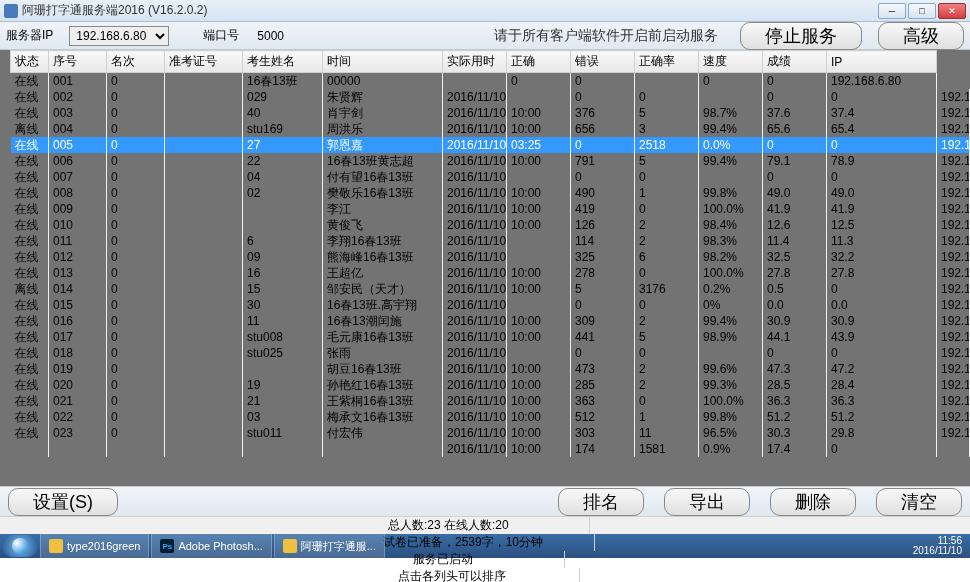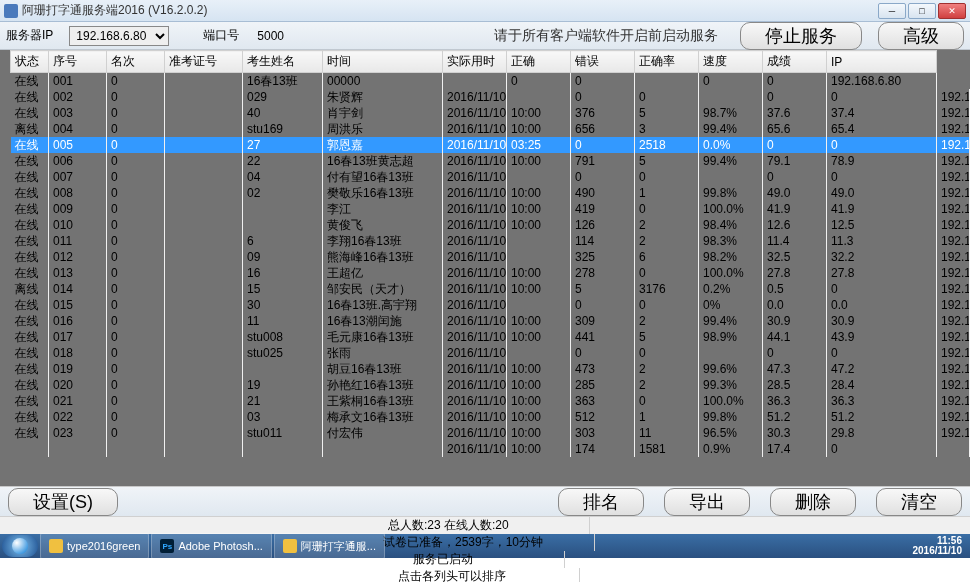--- a/index.html
+++ b/index.html
@@ -26,21 +26,21 @@
 .bottombar { height:30px; background:linear-gradient(#f0f4f8,#e0e8f0); border-top:1px solid #c8c8c8; display:flex; align-items:center; padding:0 8px; gap:20px;}
 .bottombar .spacer{flex:1;}
 .statusbar { height:18px; background:#f0f0f0; border-top:1px solid #d0d0d0; display:flex; align-items:center; font-size:12px;flex-direction:column;}
 .statusbar .cell { padding:0 8px; border-right:1px solid #d0d0d0; height:100%; display:flex; align-items:center;}
 .taskbar { height:24px; background:linear-gradient(#3a6ea5,#2a5080); display:flex; align-items:center; color:#fff; font-size:11px; gap:2px; padding:0 2px;}
 .startbtn { width:36px; height:22px; background:radial-gradient(circle,#7ec0ee,#1e5090); border-radius:11px; display:flex; align-items:center; justify-content:center;}
 .startbtn .orb { width:16px; height:16px; background:radial-gradient(circle at 30% 30%,#fff,#0078d7); border-radius:50%;}
 .taskbtn { height:26px; padding:0 8px; background:rgba(255,255,255,0.15); border:1px solid rgba(255,255,255,0.25); display:flex; align-items:center; gap:4px; border-radius:2px; max-width:140px; overflow:hidden; white-space:nowrap;}
 .taskbtn .ico { width:14px; height:14px; background:#f0c040; border-radius:2px;}
 .taskbtn .ico.ps { background:#001e36; color:#31a8ff; font-size:8px; font-weight:bold; display:flex;align-items:center;justify-content:center;}
-.tray { margin-left:auto; display:flex; align-items:center; gap:6px; padding:0 6px;font-weight:bold;}
+.tray { margin-left:auto; display:flex; align-items:center; gap:6px; padding:0 6px;}
 .tray .time { text-align:right; font-size:10px; line-height:10px;}
 </style>
 </head>
 <body>
 
 <div class="titlebar">
   <div class="appicon"></div>
   <div class="title">阿珊打字通服务端2016 (V16.2.0.2)</div>
   <div class="winbtns">
     <div class="winbtn">─</div>

